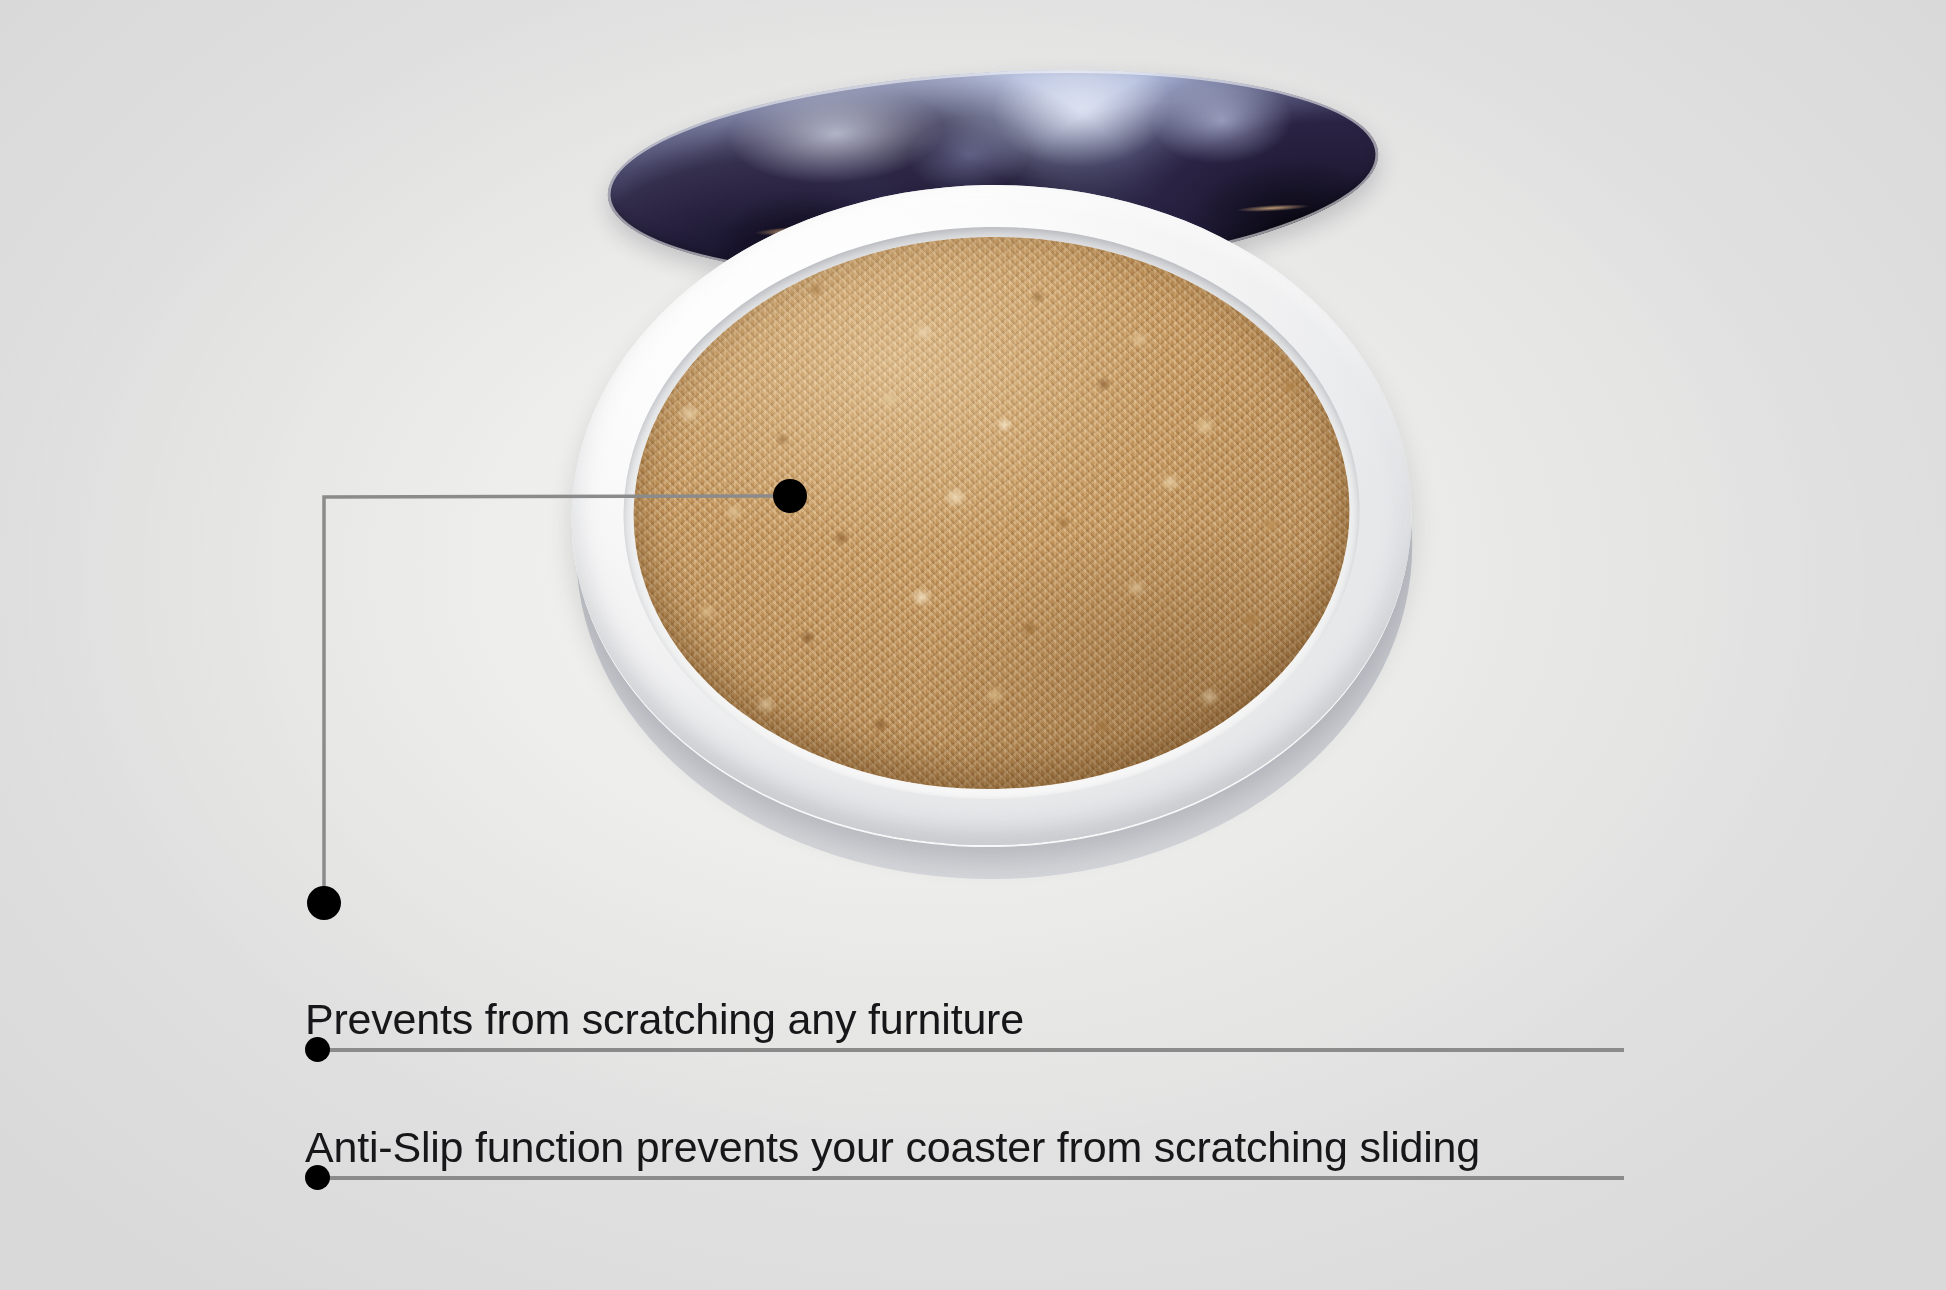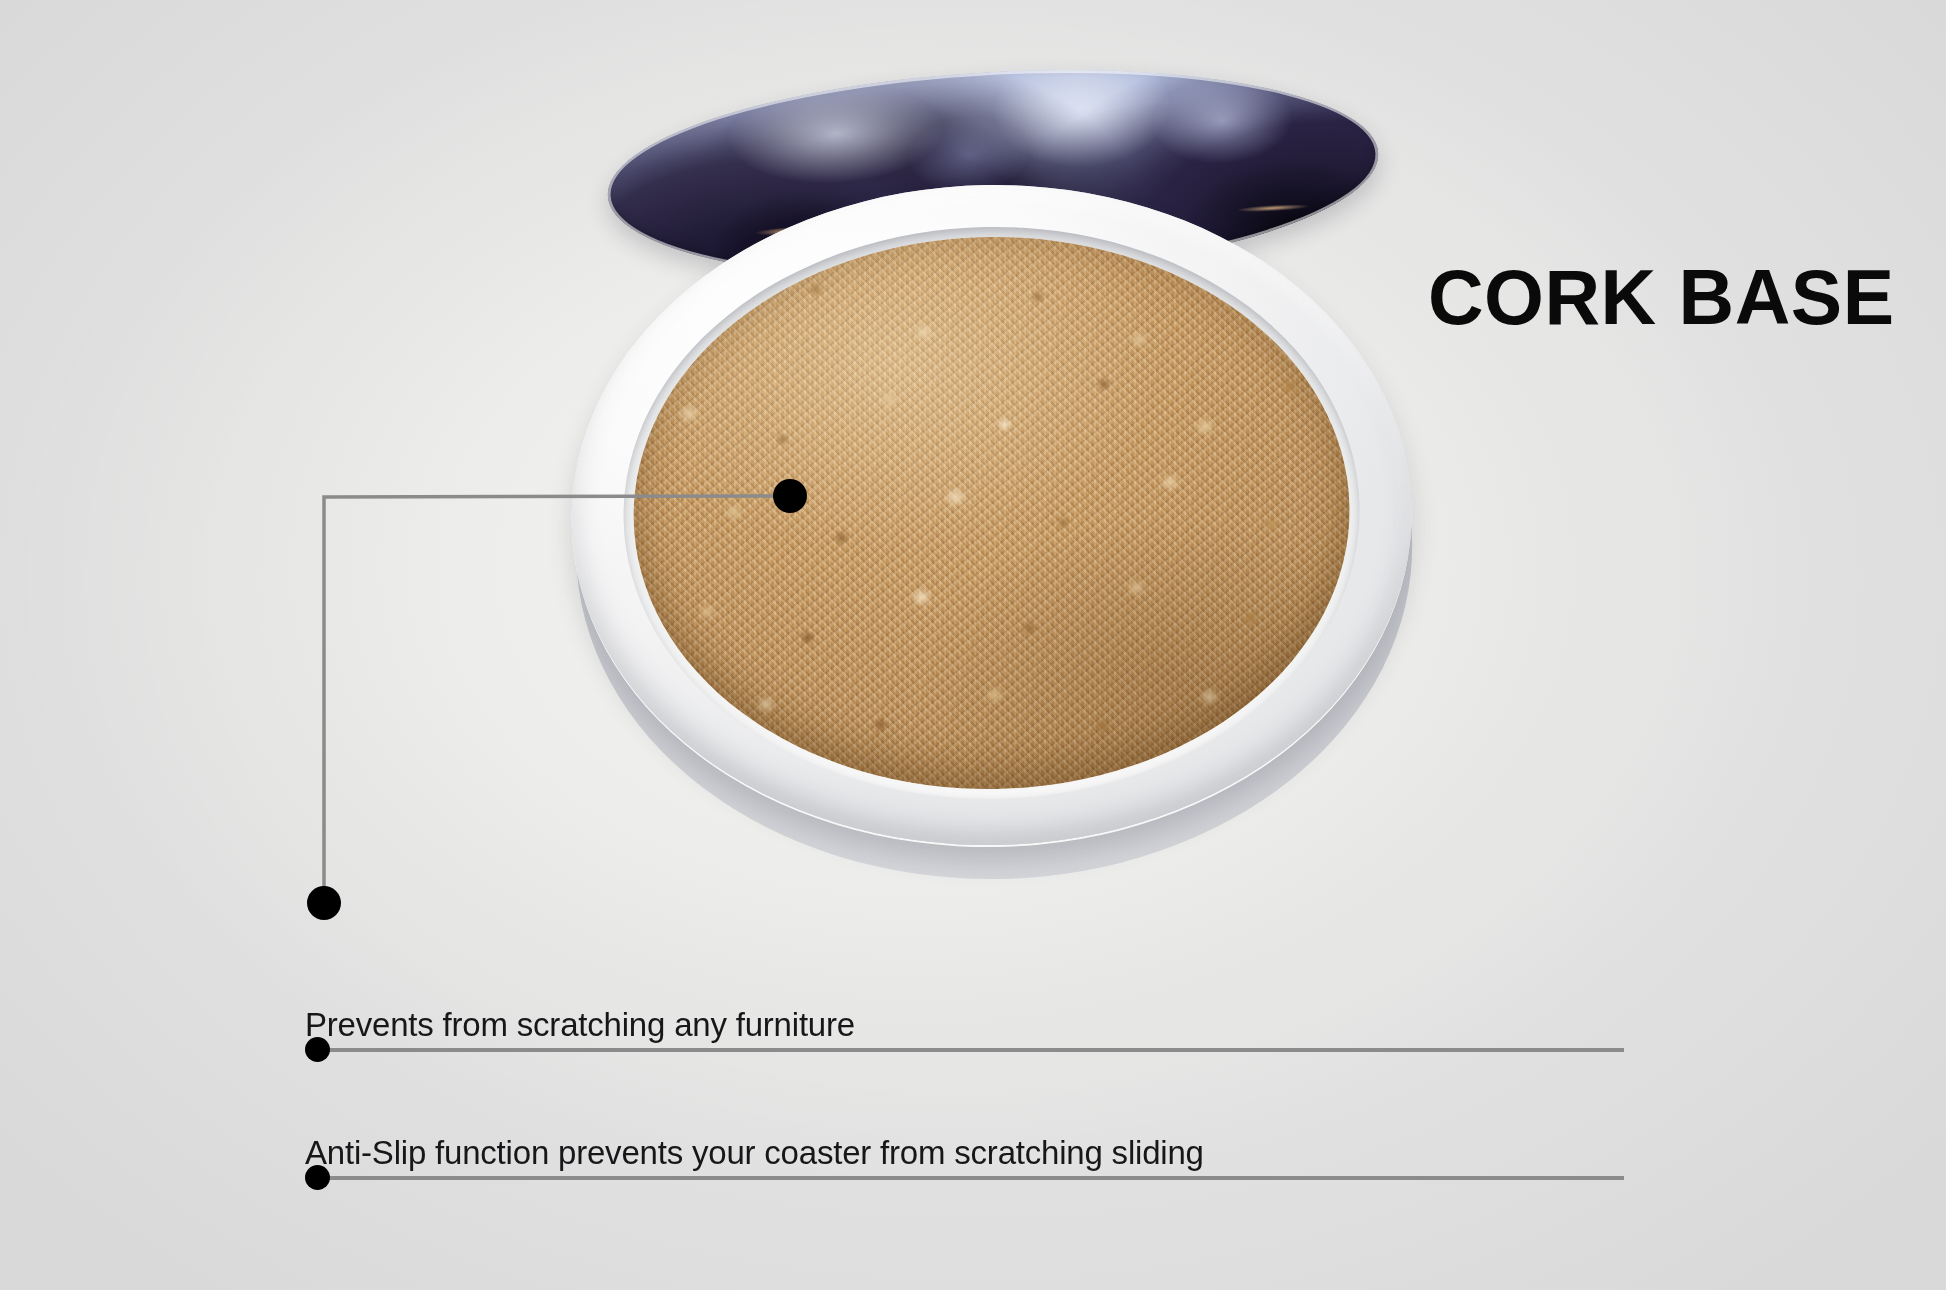--- a/index.html
+++ b/index.html
@@ -167,21 +167,21 @@
     position:absolute;left:1428px;top:253px;
     font-size:77px;font-weight:700;letter-spacing:.5px;
     color:#0a0a0a;white-space:nowrap;
     font-family:"Liberation Sans",sans-serif;
   }
 
   
   .caption{position:absolute;left:305px;}
   .caption .ctext{
     position:absolute;left:0;bottom:26px;
-    font-size:33px;font-weight:400;color:#17171a;white-space:nowrap;
+    font-size:43px;font-weight:400;color:#17171a;white-space:nowrap;
     letter-spacing:-.2px;
     font-family:"Liberation Sans",sans-serif;
   }
   .caption .crule{
     position:absolute;left:19px;bottom:18px;width:1300px;height:4px;
     background:#8b8b8b;
   }
   .caption .cdot{
     position:absolute;left:0px;bottom:8px;width:25px;height:25px;
     border-radius:50%;background:#000;
@@ -216,21 +216,20 @@
       </div>
     </div>
   </div>
 
   <svg class="callout" viewBox="0 0 1946 1290">
     <polyline points="790,496 324,497 324,888" fill="none" stroke="#8b8b8b" stroke-width="3.5"></polyline>
     <circle cx="790" cy="496" r="17" fill="#000000"></circle>
     <circle cx="324" cy="903" r="17" fill="#000000"></circle>
   </svg>
 
-  <div class="title">CORK BASE</div>
 
   <div class="caption" id="caption-1">
     <div class="ctext">Prevents from scratching any furniture</div>
     <div class="crule"></div>
     <div class="cdot"></div>
   </div>
 
   <div class="caption" id="caption-2">
     <div class="ctext">Anti-Slip function prevents your coaster from scratching sliding</div>
     <div class="crule"></div>

